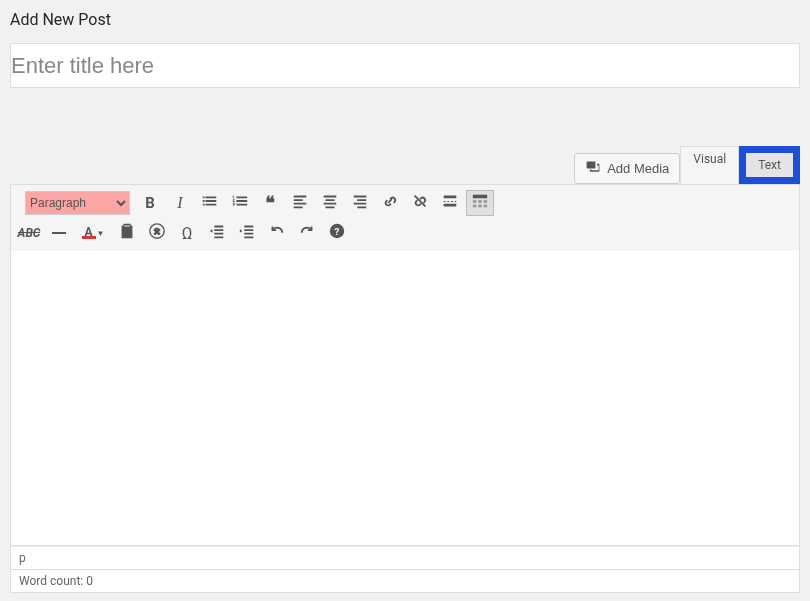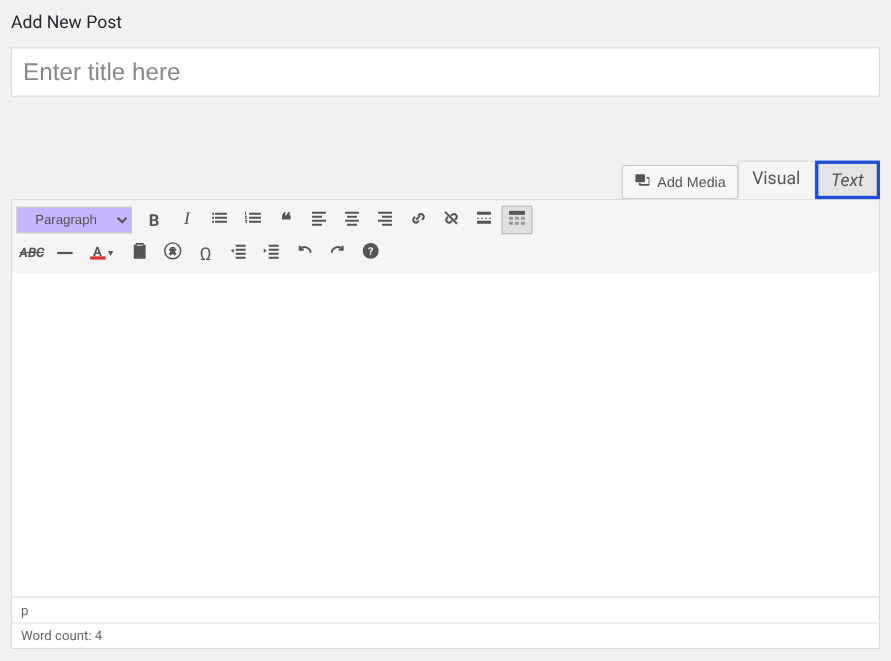--- a/index.html
+++ b/index.html
@@ -13,21 +13,21 @@
     }
     .page-title {
       font-size: 16px;
       font-weight: 400;
       color: #23282d;
       margin-bottom: 14px;
     }
     .title-input {
       width: 100%;
       height: 45px;
-      padding: 3px 10px;
+      padding: 3px 0;
       font-size: 22px;
       color: #72777c;
       background: #fff;
       border: 1px solid #ddd;
       outline: none;
     }
     .title-input::placeholder { color: #888; }
     .add-media-row {
       margin-top: 58px;
       display: flex;
@@ -42,57 +42,57 @@
       border: 1px solid #ccc;
       border-radius: 3px;
       padding: 5px 10px;
       font-size: 13px;
       color: #555;
       cursor: pointer;
     }
     .tabs { display: flex; }
     .tab {
       padding: 5px 12px;
-      font-size: 16px;
+      font-size: 12px;
       color: #555;
       border: 1px solid transparent;
       cursor: pointer;
     }
     .tab.active {
       background: #f5f5f5;
       border: 1px solid #ddd;
       border-bottom-color: #f5f5f5;
     }
     .tab.inactive {
       background: #e4e4e4;
-      border: 3px solid #1d4ed8;
-      font-style: italic;
+      border: 7px solid #1d4ed8;
     }
     .toolbar {
       background: #f5f5f5;
       border: 1px solid #ddd;
       border-bottom: none;
       padding: 3px 4px;
     }
     .toolbar-row {
       display: flex;
       align-items: center;
       gap: 2px;
       height: 30px;
     }
     .format-select {
       width: 105px;
       height: 24px;
       font-size: 12px;
       color: #555;
-      background: #c4b5fd;
+      background: #fca5a5;
       border: 1px solid #ccc;
       margin-right: 4px;
-      padding-left: 12px;
-      cursor: pointer;
+      padding-left: 0;
+      cursor: pointer;
+      margin-left: 10px;
     }
     .tbtn {
       width: 28px;
       height: 26px;
       display: flex;
       align-items: center;
       justify-content: center;
       cursor: pointer;
       color: #555;
       border: 1px solid transparent;
@@ -274,16 +274,16 @@
             <circle cx="10" cy="10" r="8" fill="#555"></circle>
             <text x="10" y="14" text-anchor="middle" fill="#f5f5f5" font-size="11" font-weight="bold">?</text>
           </svg></span>
       </div>
   </div>
 </div>
 
 <div class="editor-area"></div>
 
 <div class="status-path">p</div>
-<div class="status-count">Word count: 4</div>
+<div class="status-count">Word count: 0</div>
 
 
 
 
 </body></html>

